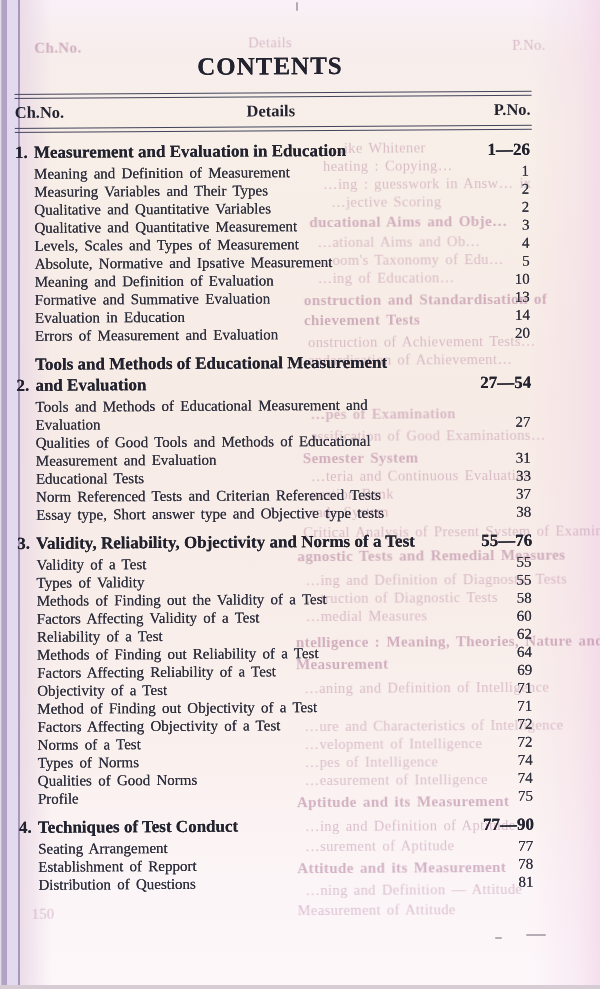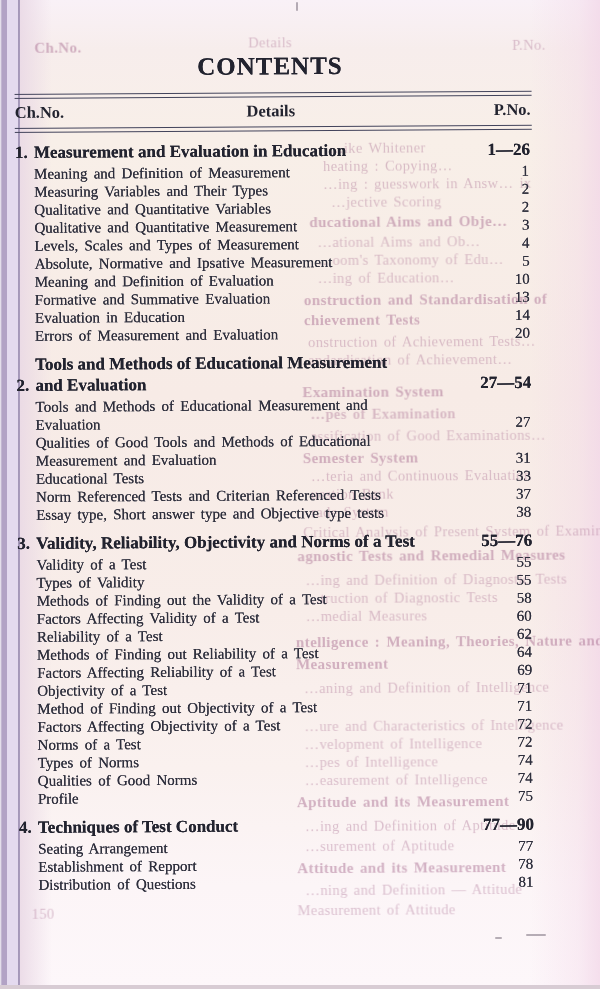--- a/index.html
+++ b/index.html
@@ -85,21 +85,20 @@
         <span class="ghost" style="left: 322px; top: 176px;">…ing : guesswork in Answ… ix</span>
         <span class="ghost" style="left: 330px; top: 194px;">…jective Scoring</span>
         <span class="ghost b" style="left: 308px; top: 214px;">ducational Aims and Obje…</span>
         <span class="ghost" style="left: 316px; top: 234px;">…ational Aims and Ob…</span>
         <span class="ghost" style="left: 316px; top: 252px;">…oom's Taxonomy of Edu…</span>
         <span class="ghost" style="left: 316px; top: 270px;">…ing of Education…</span>
         <span class="ghost b" style="left: 302px; top: 292px;">onstruction and Standardisation of</span>
         <span class="ghost b" style="left: 302px; top: 312px;">chievement Tests</span>
         <span class="ghost" style="left: 306px; top: 334px;">onstruction of Achievement Tests…</span>
         <span class="ghost" style="left: 306px; top: 352px;">andardisation of Achievement…</span>
-        <span class="ghost b" style="left: 300px; top: 384px;">Examination System</span>
         <span class="ghost" style="left: 308px; top: 406px; font-weight: bold;">…pes of Examination</span>
         <span class="ghost" style="left: 308px; top: 428px;">assification of Good Examinations…</span>
         <span class="ghost b" style="left: 300px; top: 450px;">Semester System</span>
         <span class="ghost" style="left: 308px; top: 468px;">…teria and Continuous Evaluation</span>
         <span class="ghost" style="left: 308px; top: 486px;">uestion Bank</span>
         <span class="ghost" style="left: 308px; top: 504px;">rade System</span>
         <span class="ghost" style="left: 300px; top: 524px;">Critical Analysis of Present System of Examinations</span>
         <span class="ghost b" style="left: 294px; top: 548px;">agnostic Tests and Remedial Measures</span>
         <span class="ghost" style="left: 302px; top: 572px;">…ing and Definition of Diagnostic Tests</span>
         <span class="ghost" style="left: 302px; top: 590px;">…truction of Diagnostic Tests</span>

